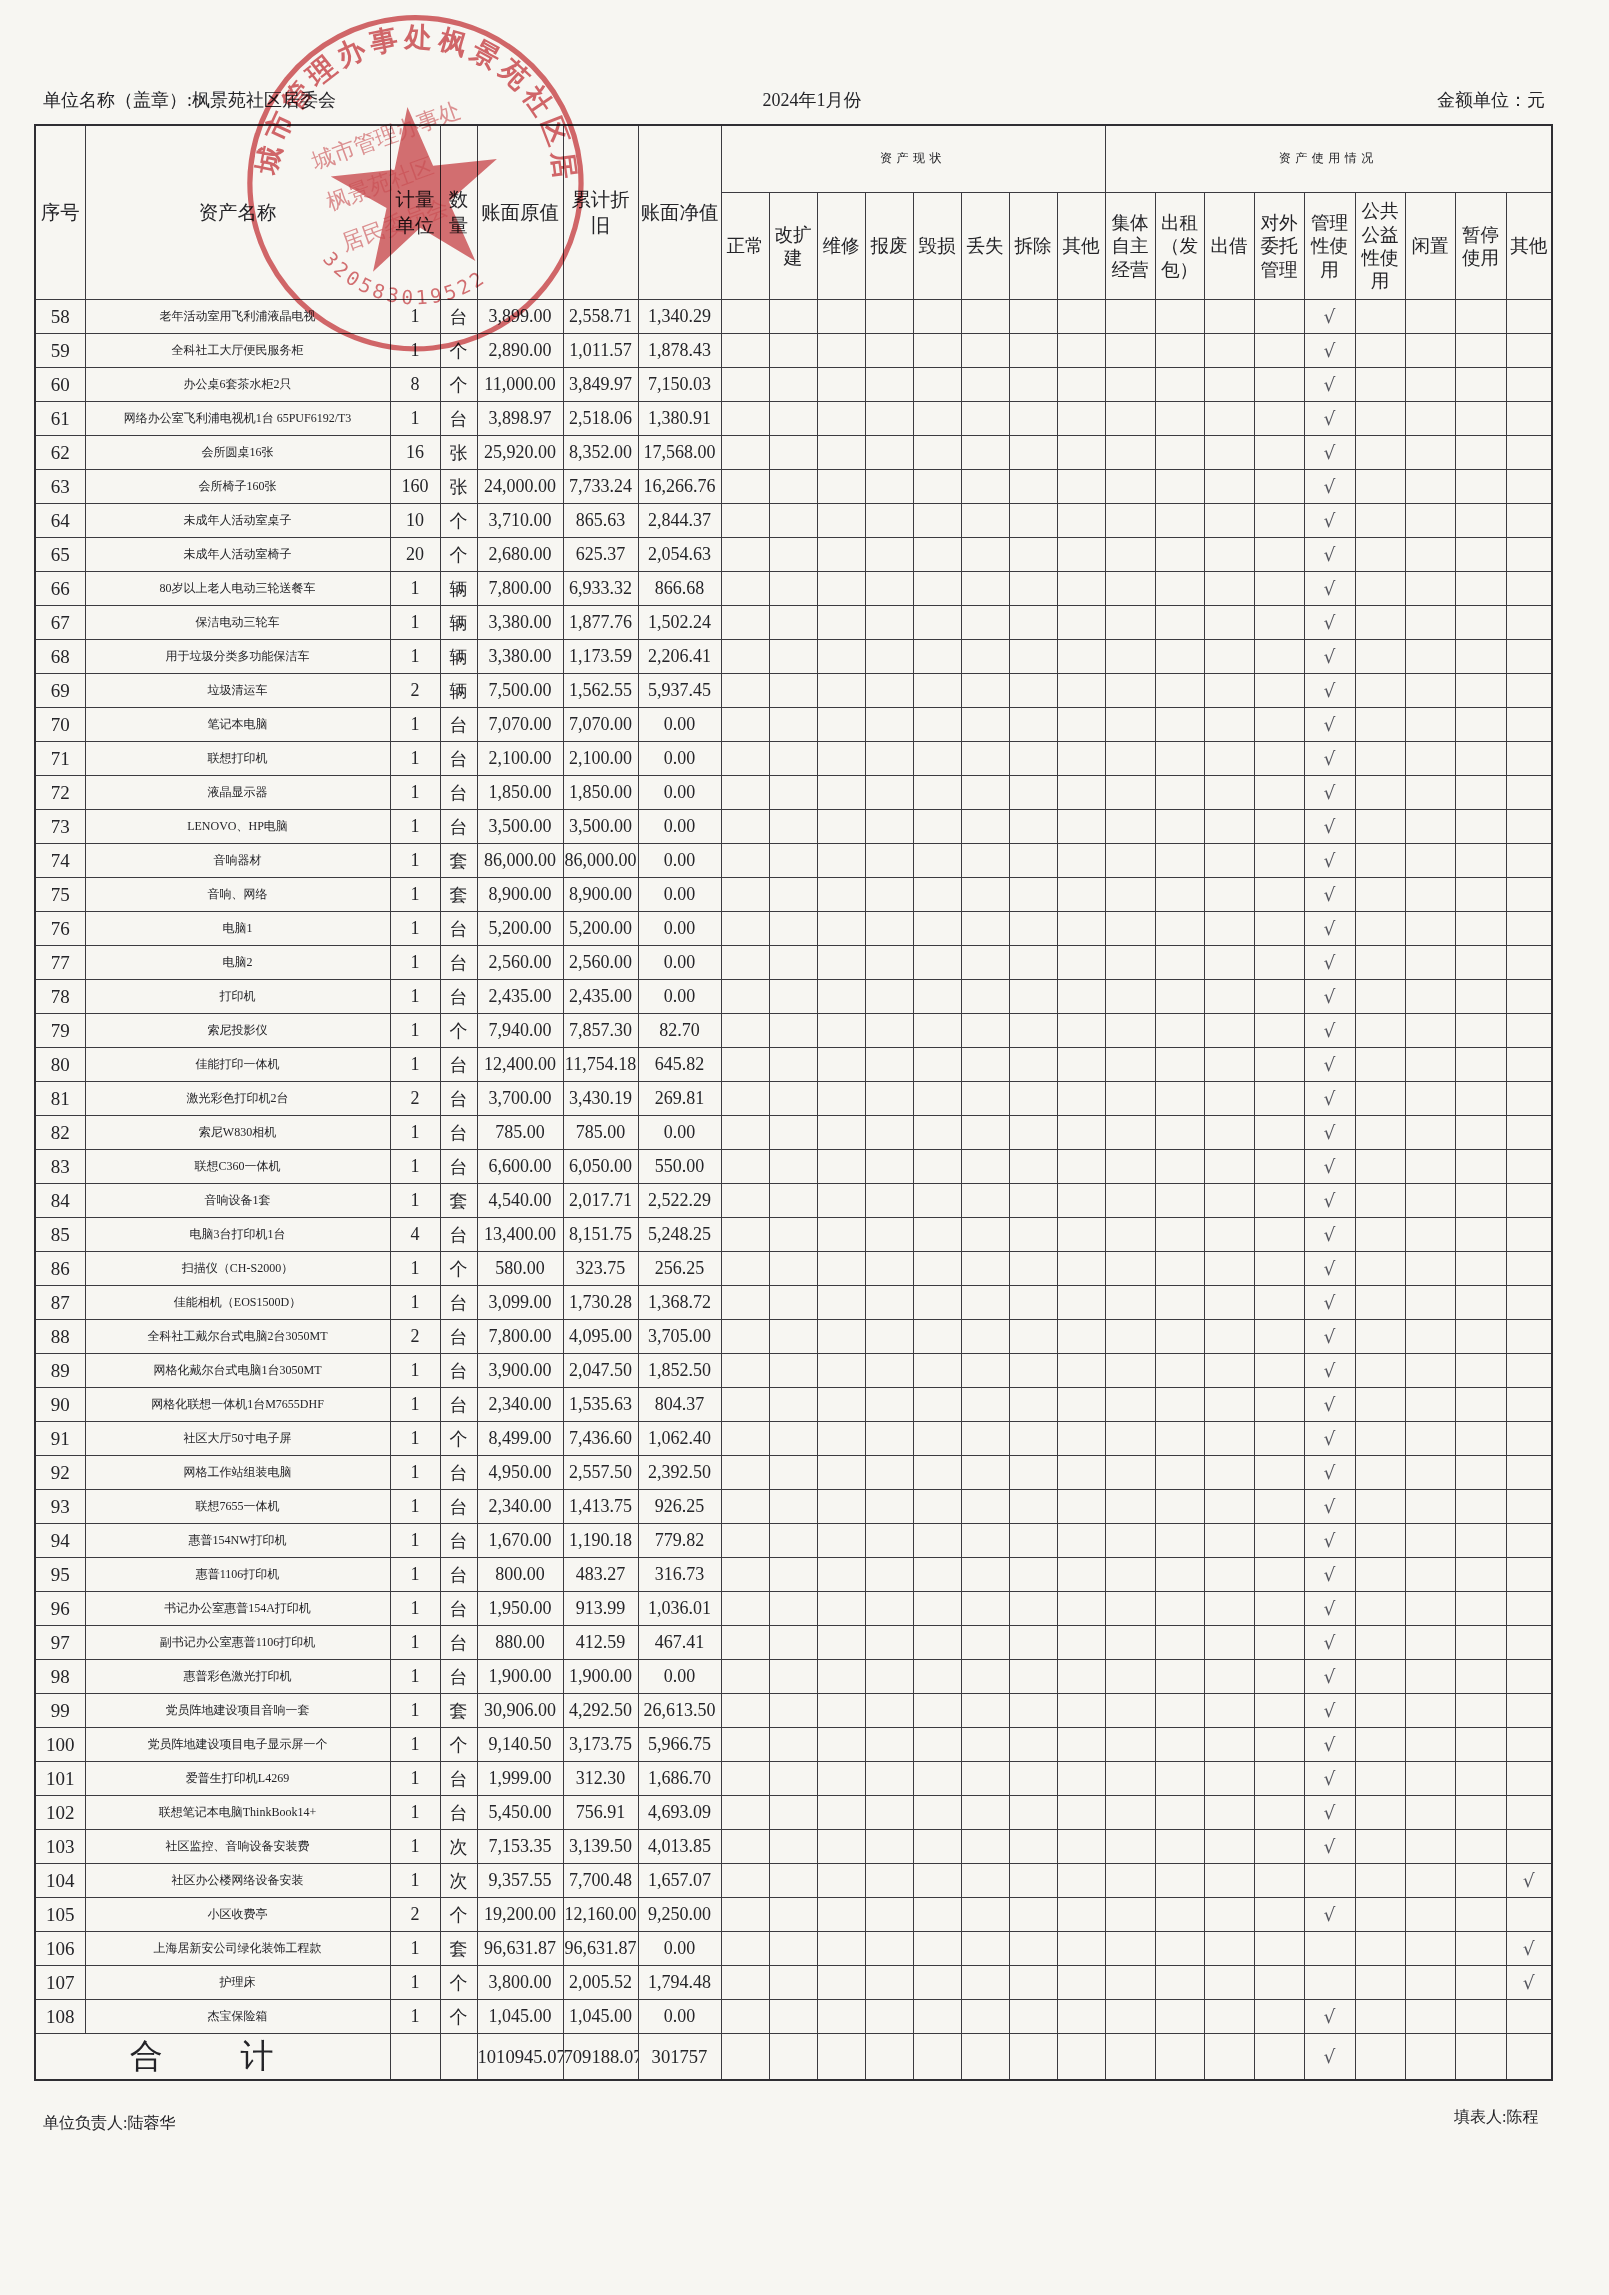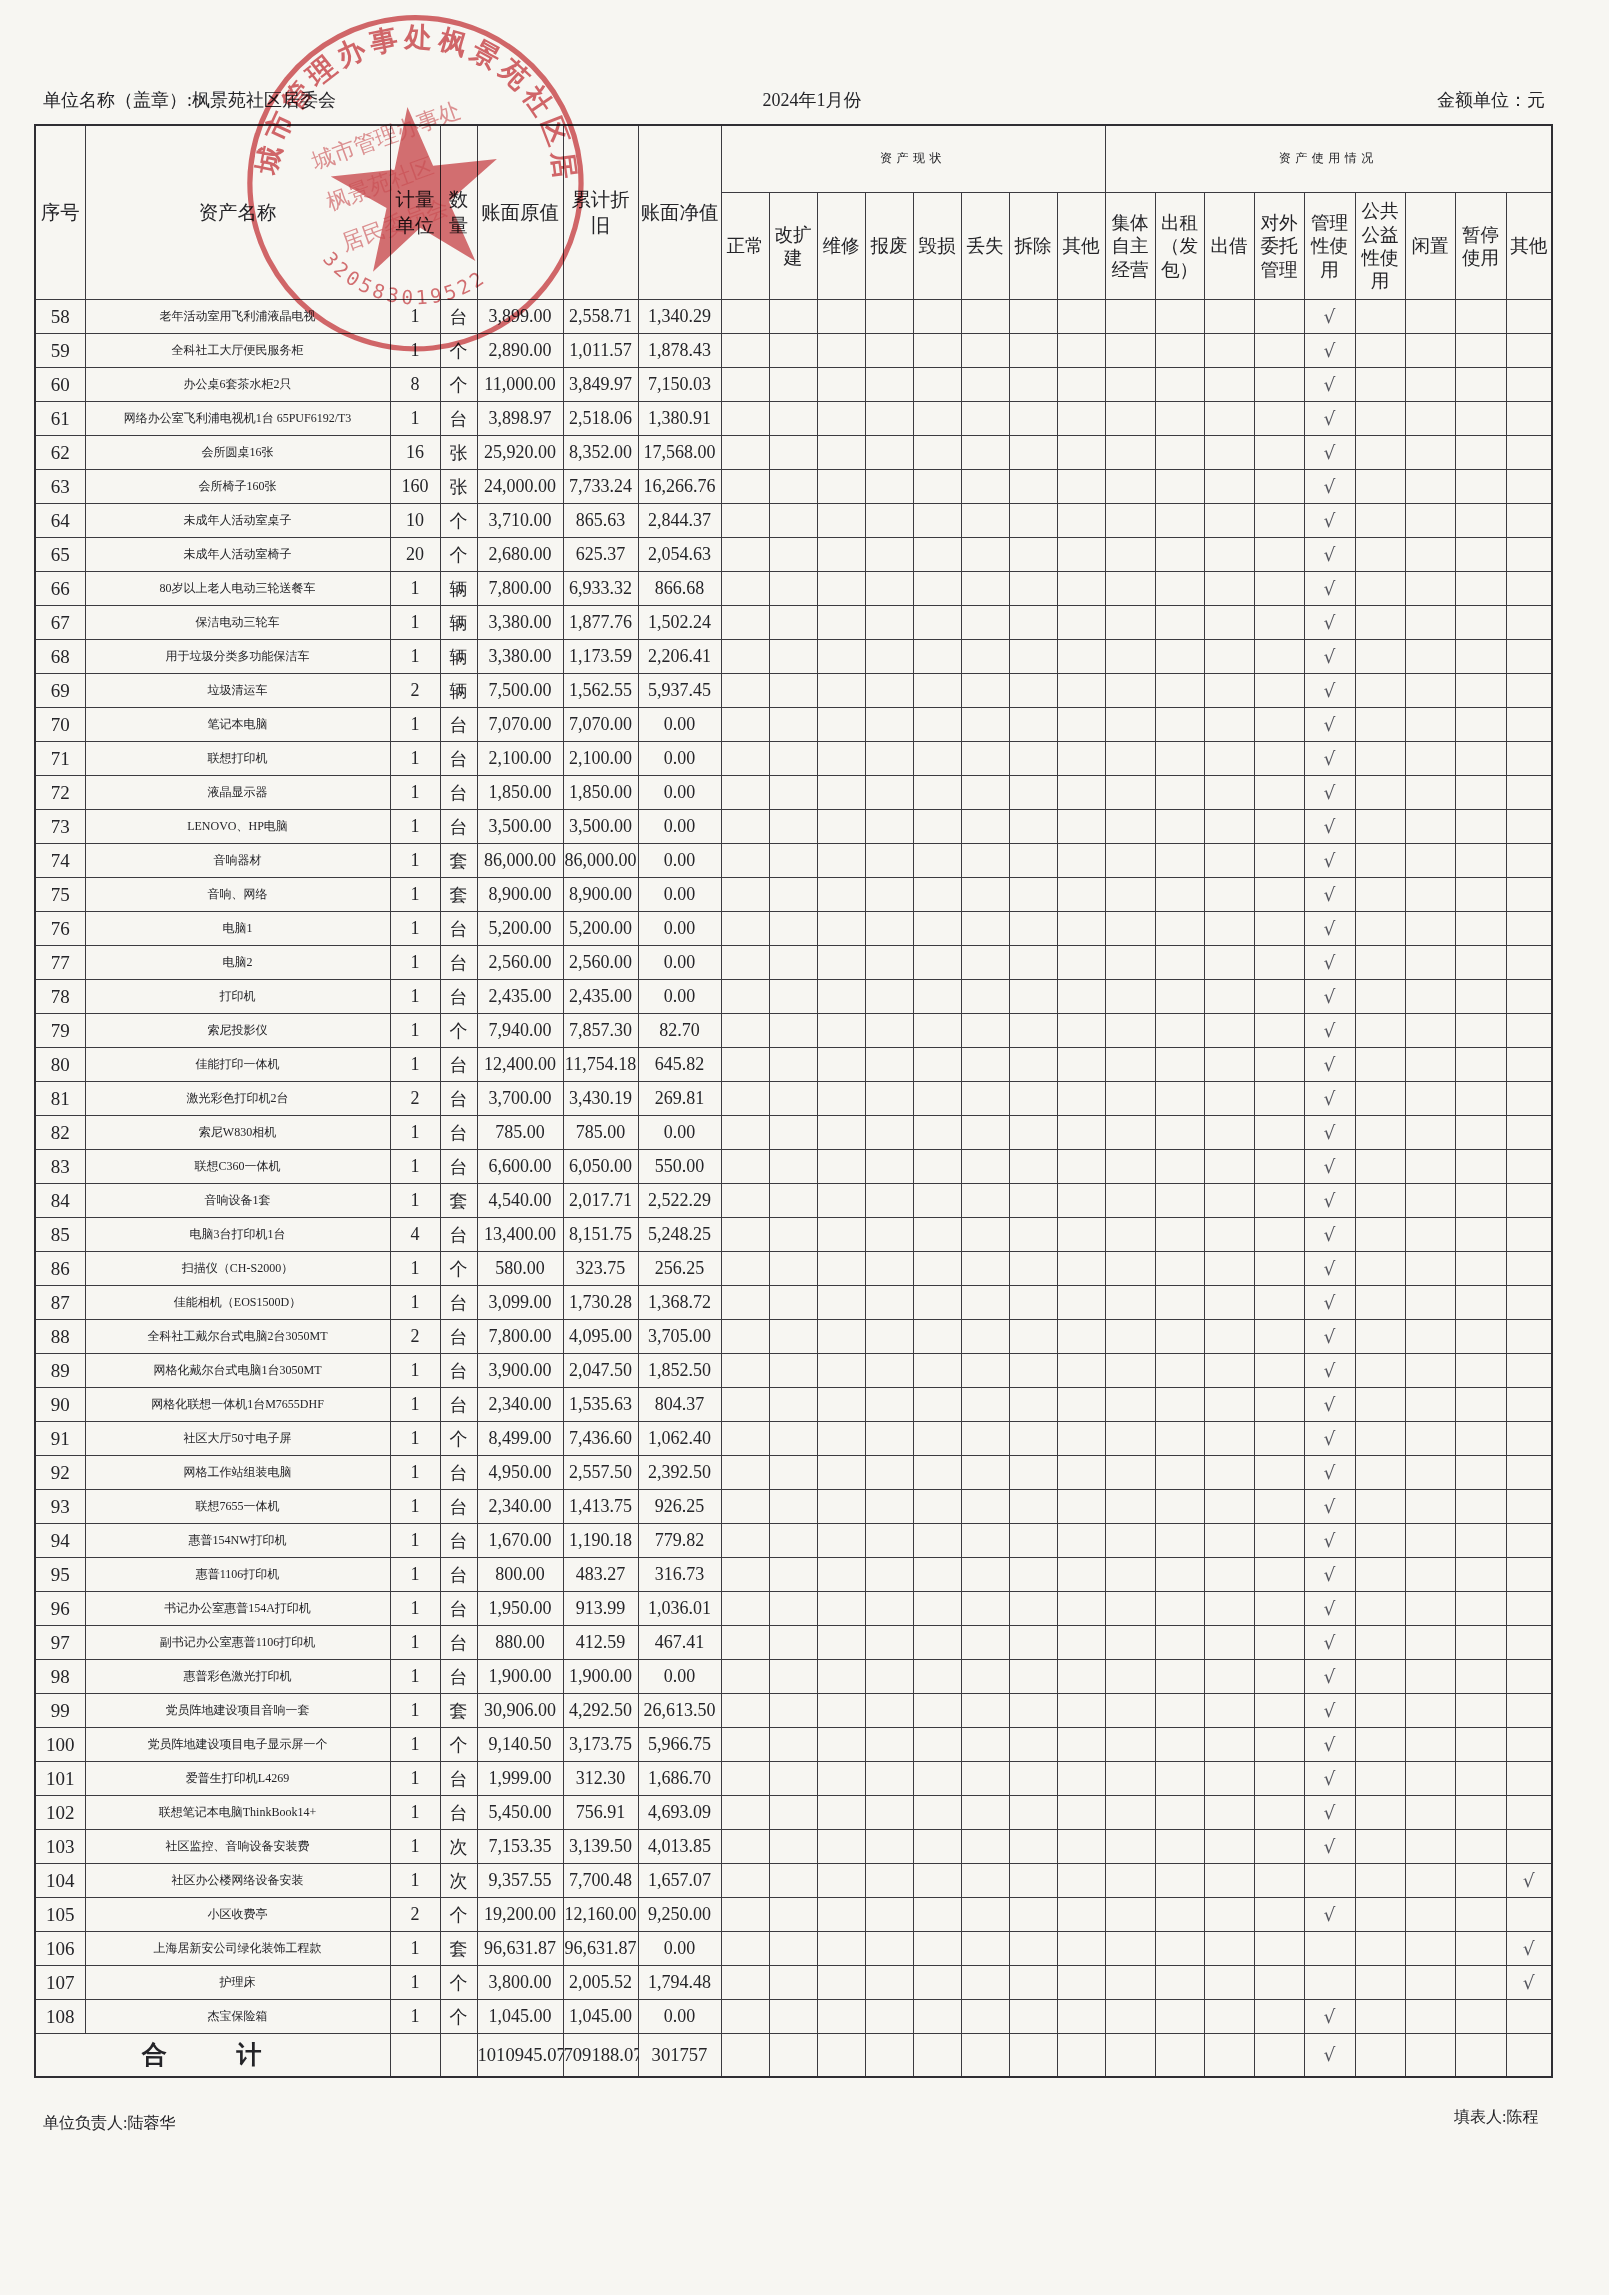--- a/index.html
+++ b/index.html
@@ -21,21 +21,21 @@
   .h-sub{font-size:18.6px;line-height:1.26;word-break:break-all;height:106px;}
   .h-sub.status{padding:0 9.7px;}
   .h-sub.usage{padding:0 3.7px;}
   tr.data-row{height:34px;}
   td.c-no{font-size:19px;}
   td.c-name{font-size:12px;white-space:nowrap;}
   td.c-qty,td.c-unit{font-size:18px;}
   td.c-num{font-size:18px;}
   td.c-chk{font-size:18.6px;color:#55565e;font-family:"DejaVu Sans",sans-serif;}
   tr.total-row{height:43px;}
-  tr.total-row td.t-label{font-size:25px;font-weight:bold;letter-spacing:22.4px;}
+  tr.total-row td.t-label{font-size:33px;font-weight:normal;letter-spacing:22.4px;}
   tr.total-row td.c-num{font-size:18.6px;}
   .footer{position:absolute;font-size:16px;}
   #footer-left{left:43px;top:2113px;}
   #footer-right{left:1454px;top:2107px;}
   #stamp{position:absolute;left:237px;top:1.5px;mix-blend-mode:multiply;opacity:.88;
          transform:rotate(-6deg);pointer-events:none;}
 </style>
 </head>
 <body>
 

